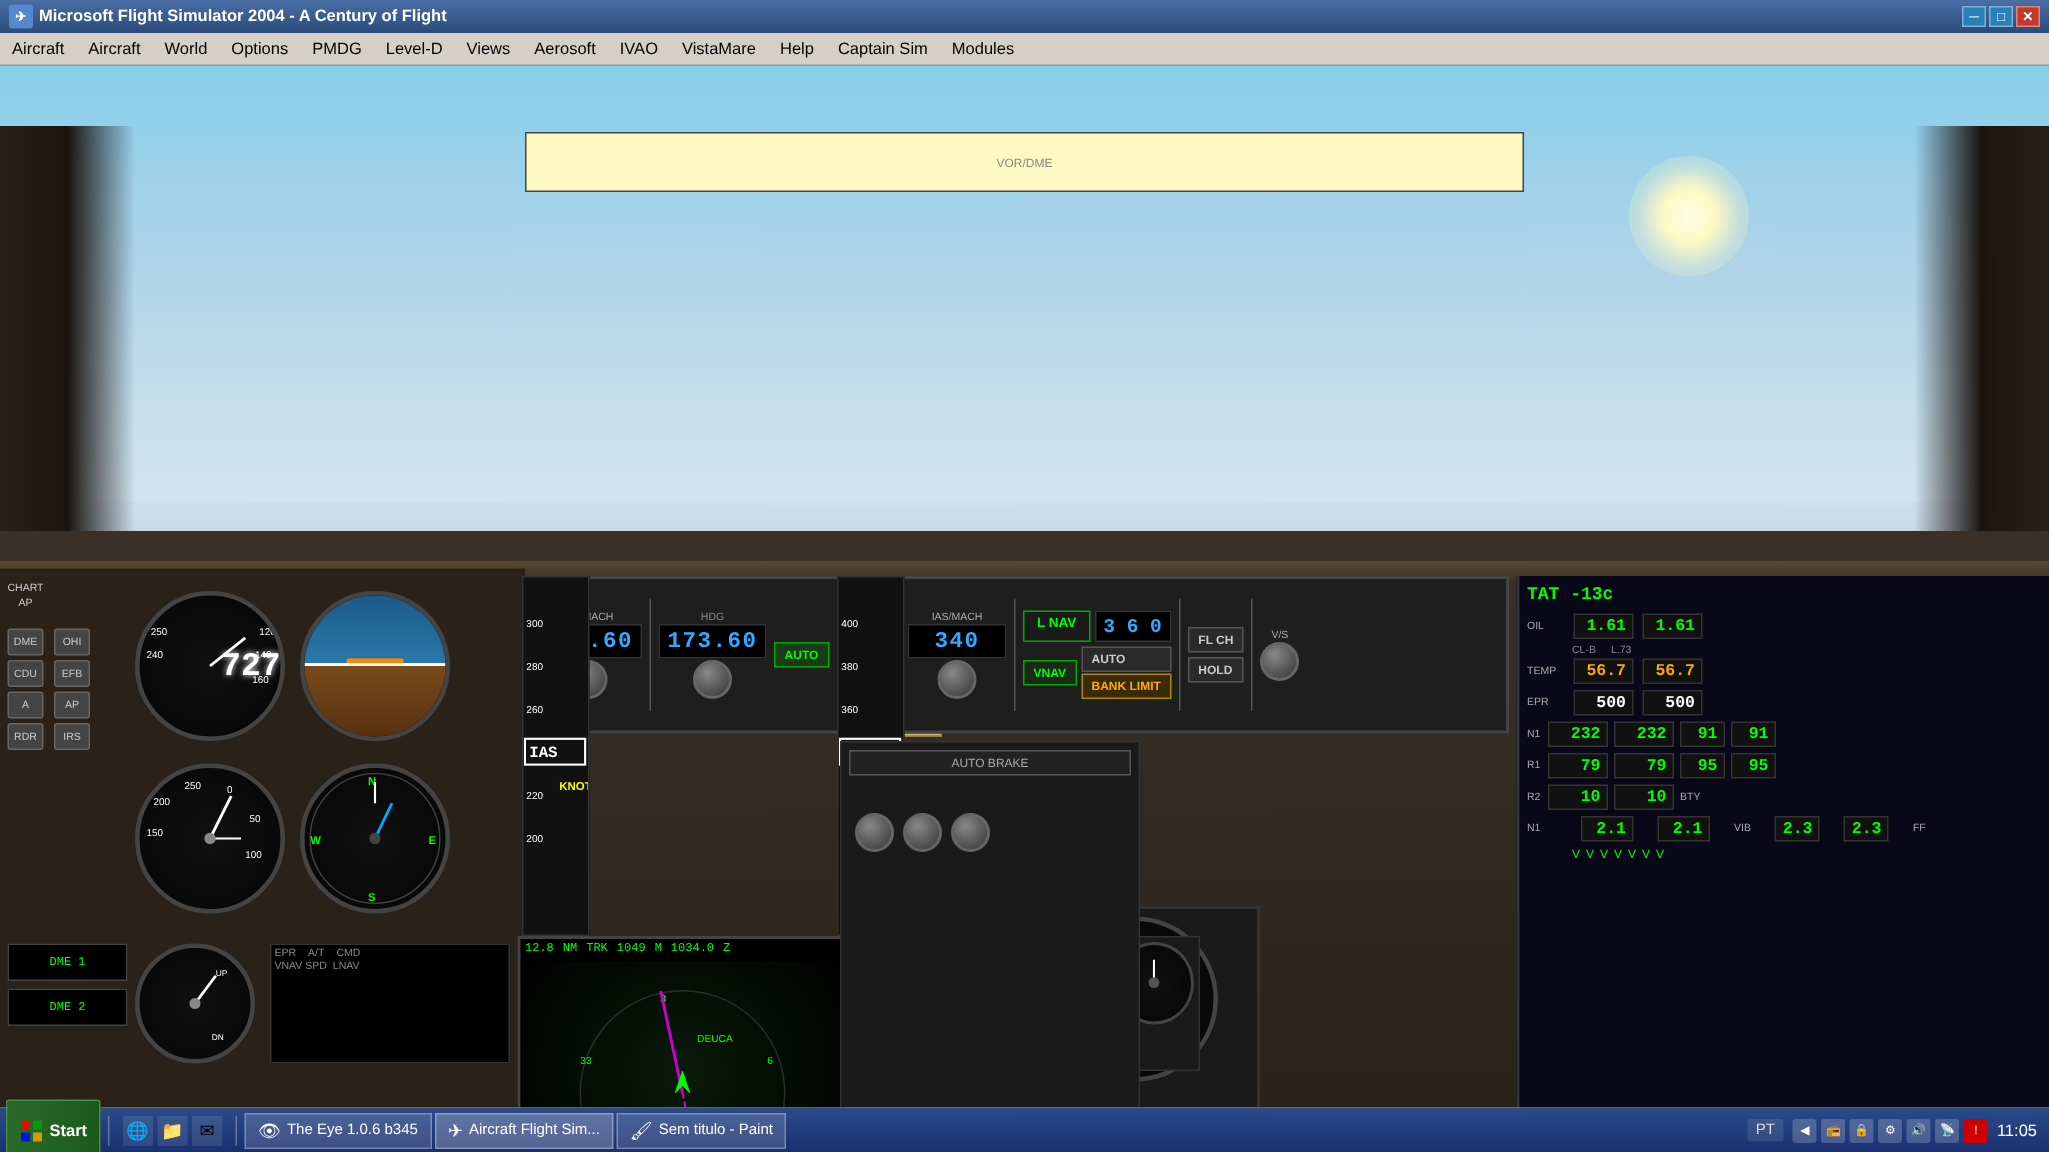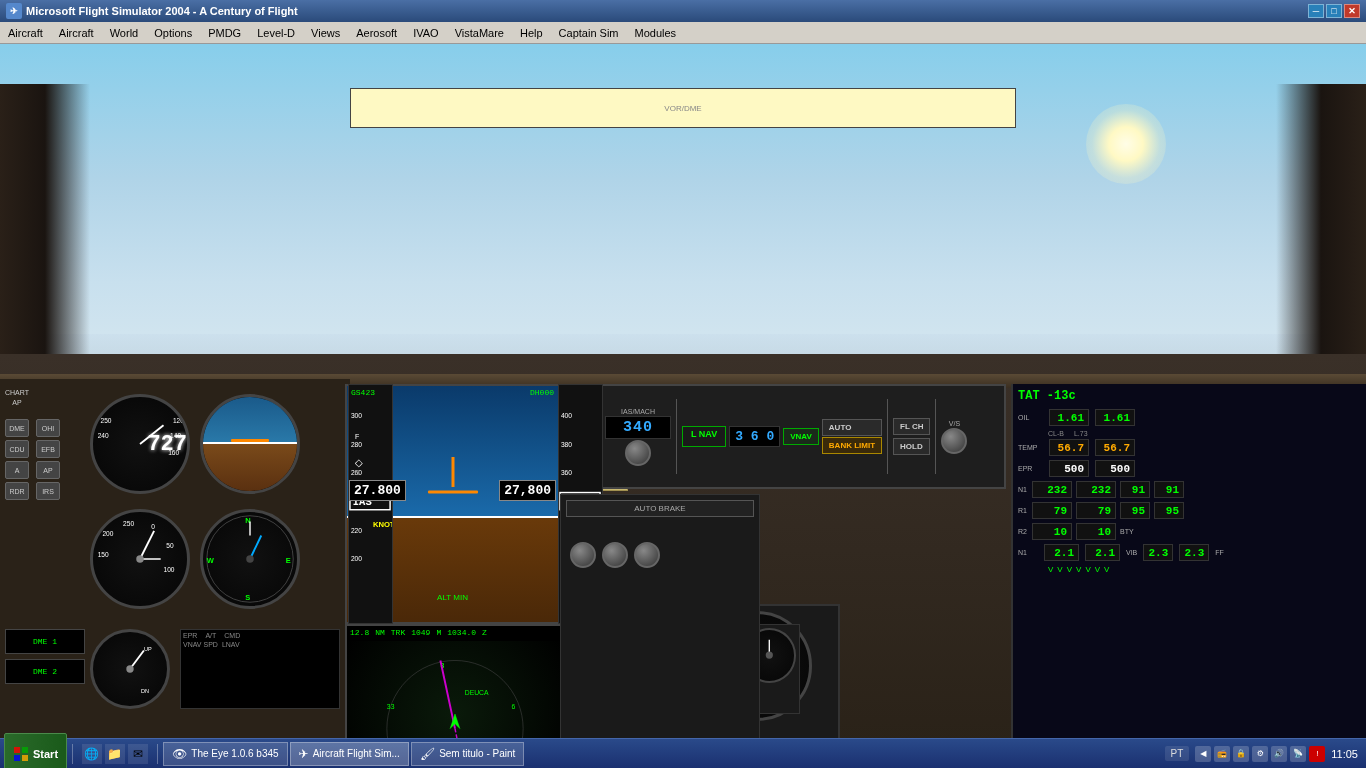--- a/index.html
+++ b/index.html
@@ -440,21 +440,21 @@
     <div class="v-sep"></div>
 
     <div class="display-unit">
       <div class="du-label">IAS/MACH</div>
       <div class="du-value">340</div>
       <div class="knob"></div>
     </div>
 
     <div class="v-sep"></div>
 
-    <div style="display:flex; flex-direction:row; gap:3px; align-items:center;">
+    <div style="display:flex; flex-direction:column; gap:3px; align-items:center;">
       <div style="display:flex; gap:3px;">
         <div class="btn-mcp" style="font-size:9px; padding:2px 8px; background:#1a1a1a; color:#0f0; border-color:#0a0;">L NAV</div>
         <div style="background:#000; color:#3af; font-family:'Courier New',monospace; font-size:13px; font-weight:bold; padding:2px 5px; border:1px solid #333; min-width:50px; text-align:center;">3 6 0</div>
       </div>
       <div style="display:flex; gap:3px; align-items:center;">
         <div class="btn-mcp" style="background:#1a2a1a; color:#0f0; border-color:#0a0;">VNAV</div>
         <div style="display:flex; flex-direction:column; gap:1px;">
           <div class="btn-mcp">AUTO</div>
           <div class="btn-mcp amber-lit">BANK LIMIT</div>
         </div>
@@ -562,42 +562,20 @@
         <span>A/T</span>
         <span>CMD</span>
       </div>
       <div style="color:#888; font-size:7px; font-family:Arial; margin-top:2px; display:flex; gap:4px;">
         <span>VNAV SPD</span>
         <span>LNAV</span>
       </div>
     </div>
   </div>
 
-  <div class="pfd-main">
-
-    <div style="position:absolute; top:2px; left:4px; color:#0f0; font-size:8px; font-family:'Courier New',monospace; z-index:5;">GS423</div>
-    <div style="position:absolute; top:2px; right:4px; color:#0f0; font-size:8px; font-family:'Courier New',monospace; z-index:5;">DH000</div>
-
-    <div class="pfd-sky"></div>
-    <div class="pfd-ground"></div>
-    <div class="pfd-horizon"></div>
-
-    <div style="position:absolute; top:45%; left:50%; transform:translate(-50%,-50%); width:50px; height:3px; background:#ff8800; border-radius:1px; z-index:4;"></div>
-    <div style="position:absolute; top:30%; left:50%; transform:translateX(-50%); width:3px; height:30px; background:#ff8800; z-index:4;"></div>
-
-    <div style="position:absolute; top:40%; left:2px; background:#000; border:1px solid #888; color:#fff; font-family:'Courier New',monospace; font-size:13px; font-weight:bold; padding:2px 4px; z-index:5; white-space:nowrap;">27.800</div>
-
-    <div style="position:absolute; top:40%; right:2px; background:#000; border:1px solid #888; color:#fff; font-family:'Courier New',monospace; font-size:13px; font-weight:bold; padding:2px 4px; z-index:5; white-space:nowrap;">27,800</div>
-
-    <div style="position:absolute; bottom:20px; left:50%; transform:translateX(-50%); color:#0f0; font-size:8px; font-family:Arial; z-index:5;">ALT MIN</div>
-
-    <div style="position:absolute; top:30%; left:8px; color:#fff; font-size:10px; z-index:5;">◇</div>
-    <div style="position:absolute; top:20%; left:8px; color:#fff; font-size:7px; z-index:5;">F</div>
-    <div style="position:absolute; top:35%; left:8px; color:#888; font-size:7px; z-index:5;">S</div>
-  </div>
 
   <div class="nd-main">
 
     <div style="position:absolute; top:2px; left:3px; color:#0f0; font-size:8px; font-family:'Courier New',monospace; display:flex; gap:6px; z-index:5;">
       <span>12.8</span>
       <span>NM</span>
       <span style="color:#0f0;">TRK</span>
       <span>1049</span>
       <span>M</span>
       <span>1034.0</span>
@@ -803,21 +781,21 @@
         <div style="color:#aaa; font-size:7px; font-family:Arial; width:10px;">R2</div>
         <div style="background:#111; border:1px solid #333; padding:1px 4px; min-width:40px; text-align:right;">
           <span style="color:#0f0; font-family:'Courier New',monospace; font-size:11px; font-weight:bold;">10</span>
         </div>
         <div style="background:#111; border:1px solid #333; padding:1px 4px; min-width:40px; text-align:right;">
           <span style="color:#0f0; font-family:'Courier New',monospace; font-size:11px; font-weight:bold;">10</span>
         </div>
         <div style="color:#aaa; font-size:7px; font-family:Arial;">BTY</div>
       </div>
 
-      <div style="display:flex; align-items:center; gap:6px; margin-bottom:4px;">
+      <div style="display:flex; align-items:center; gap:16px; margin-bottom:4px;">
         <div style="color:#aaa; font-size:7px; font-family:Arial; width:20px;">N1</div>
         <div style="background:#111; border:1px solid #333; padding:1px 4px; min-width:35px; text-align:right;">
           <span style="color:#0f0; font-family:'Courier New',monospace; font-size:11px; font-weight:bold;">2.1</span>
         </div>
         <div style="background:#111; border:1px solid #333; padding:1px 4px; min-width:35px; text-align:right;">
           <span style="color:#0f0; font-family:'Courier New',monospace; font-size:11px; font-weight:bold;">2.1</span>
         </div>
         <div style="color:#aaa; font-size:7px; font-family:Arial;">VIB</div>
         <div style="background:#111; border:1px solid #333; padding:1px 4px; min-width:30px; text-align:right;">
           <span style="color:#0f0; font-family:'Courier New',monospace; font-size:11px; font-weight:bold;">2.3</span>

